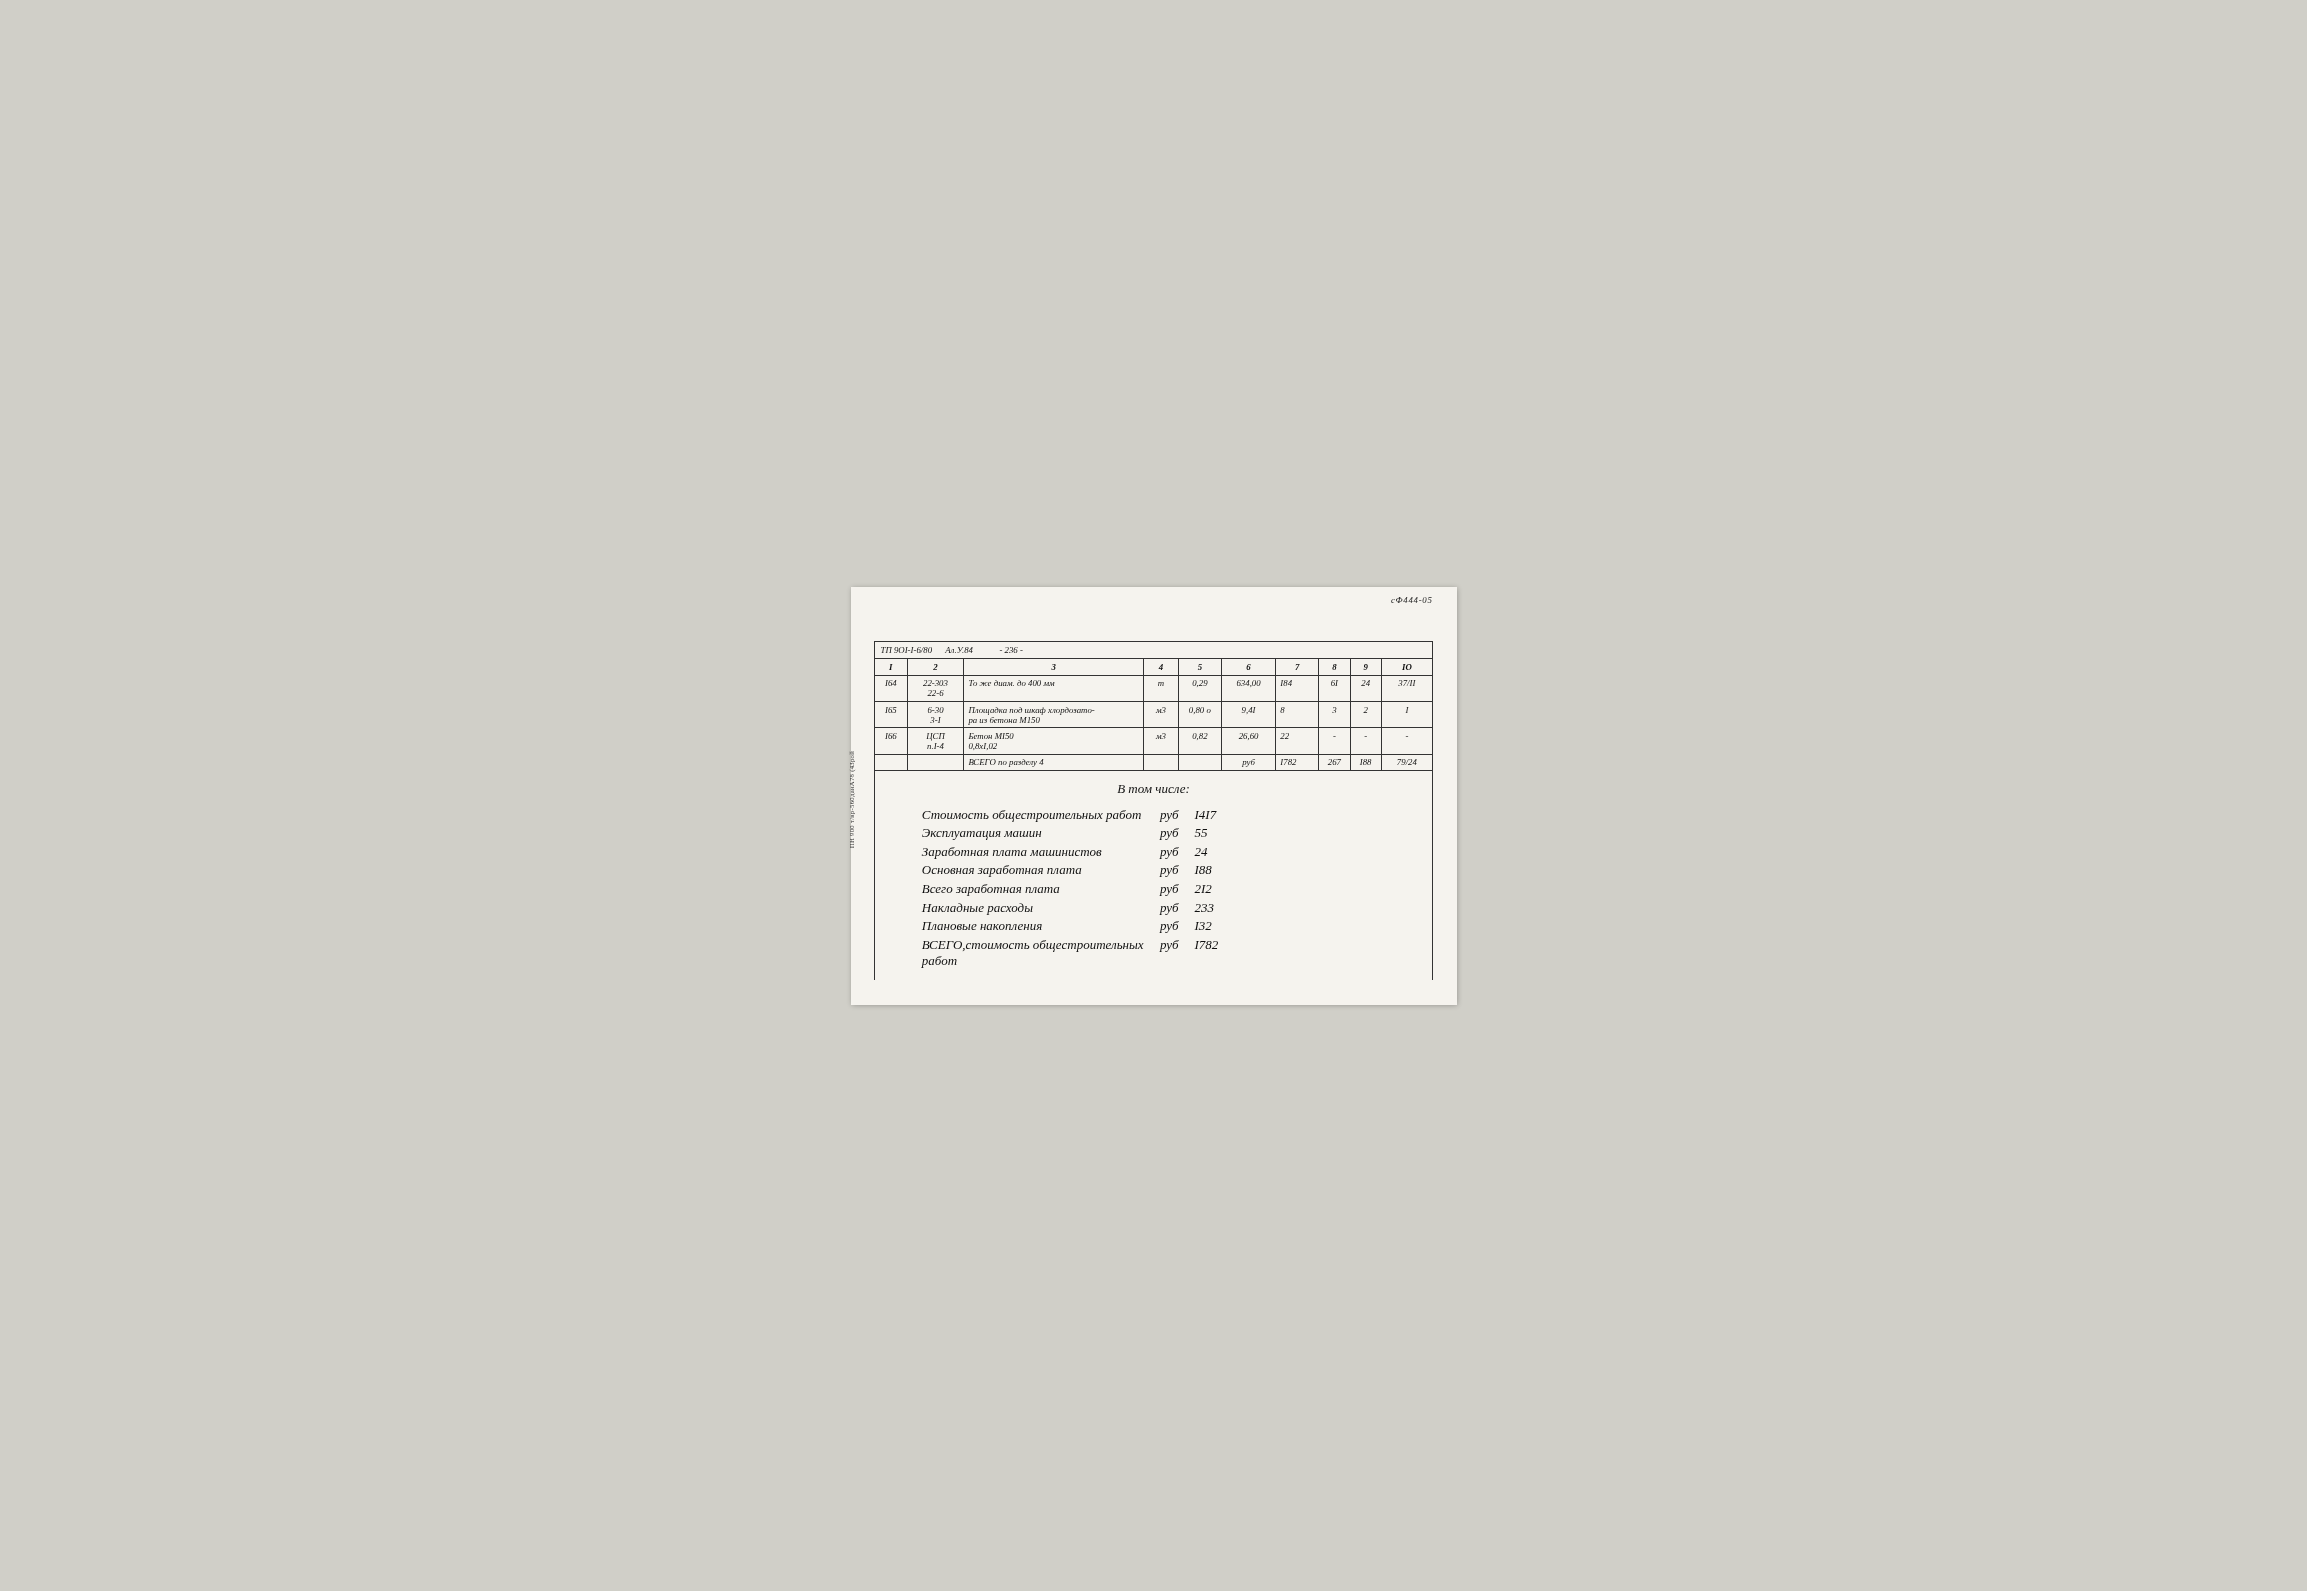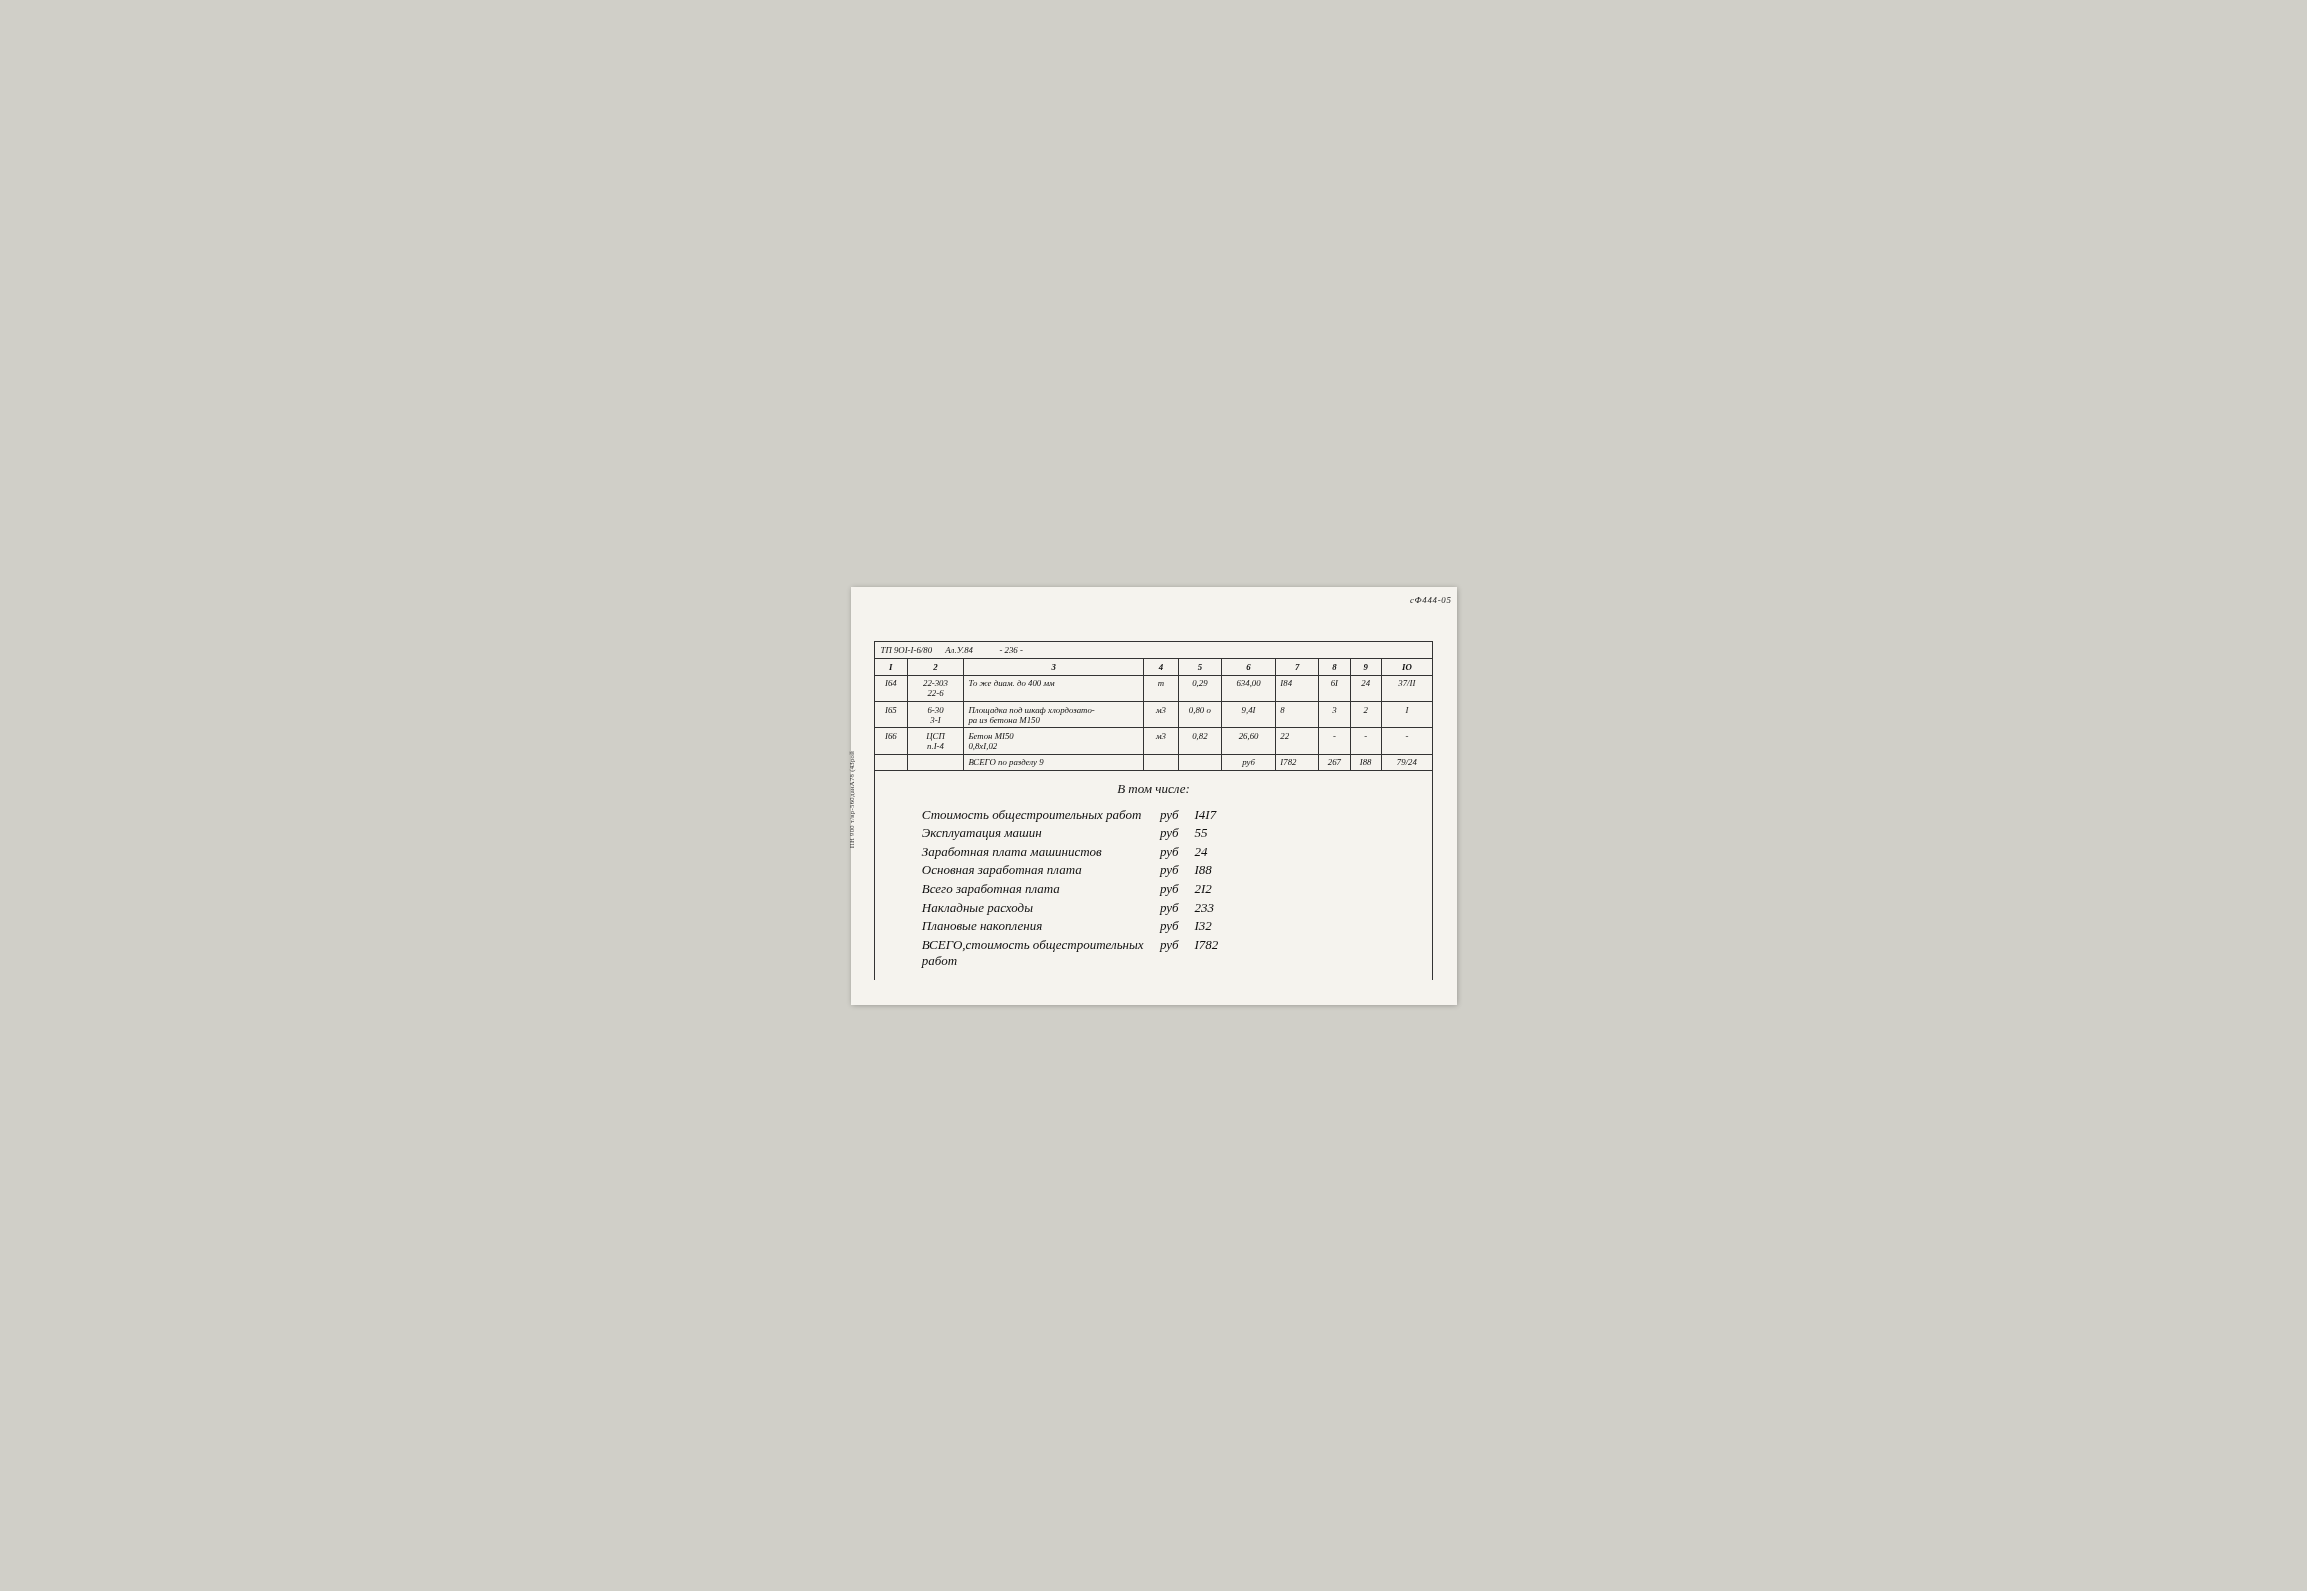--- a/index.html
+++ b/index.html
@@ -15,21 +15,21 @@
       background: #f5f3ee;
       width: 606px;
       min-height: 418px;
       padding: 20px 23.6px 20px 23.6px;
       position: relative;
       box-shadow: 1.3px 1.3px 5.4px rgba(0,0,0,0.3);
     }
     .top-right {
       position: absolute;
       top: 8px;
-      right: 5px;
+      right: 24px;
       font-style: italic;
       font-size: 8.8px;
       letter-spacing: 0.7px;
       color: #222;
     }
     .side-label {
       position: absolute;
       left: 0;
       top: 50%;
       transform: translateX(-50%) rotate(-90deg);
@@ -178,21 +178,21 @@
         <td class="col-6">26,60</td>
         <td class="col-7">22</td>
         <td class="col-8">-</td>
         <td class="col-9">-</td>
         <td class="col-10">-</td>
       </tr>
 
       <tr>
         <td class="col-1"></td>
         <td class="col-2"></td>
-        <td class="col-3">ВСЕГО по разделу 9</td>
+        <td class="col-3">ВСЕГО по разделу 4</td>
         <td class="col-4"></td>
         <td class="col-5"></td>
         <td class="col-6">руб</td>
         <td class="col-7">I782</td>
         <td class="col-8">267</td>
         <td class="col-9">I88</td>
         <td class="col-10">79/24</td>
       </tr>
 
       <tr>

